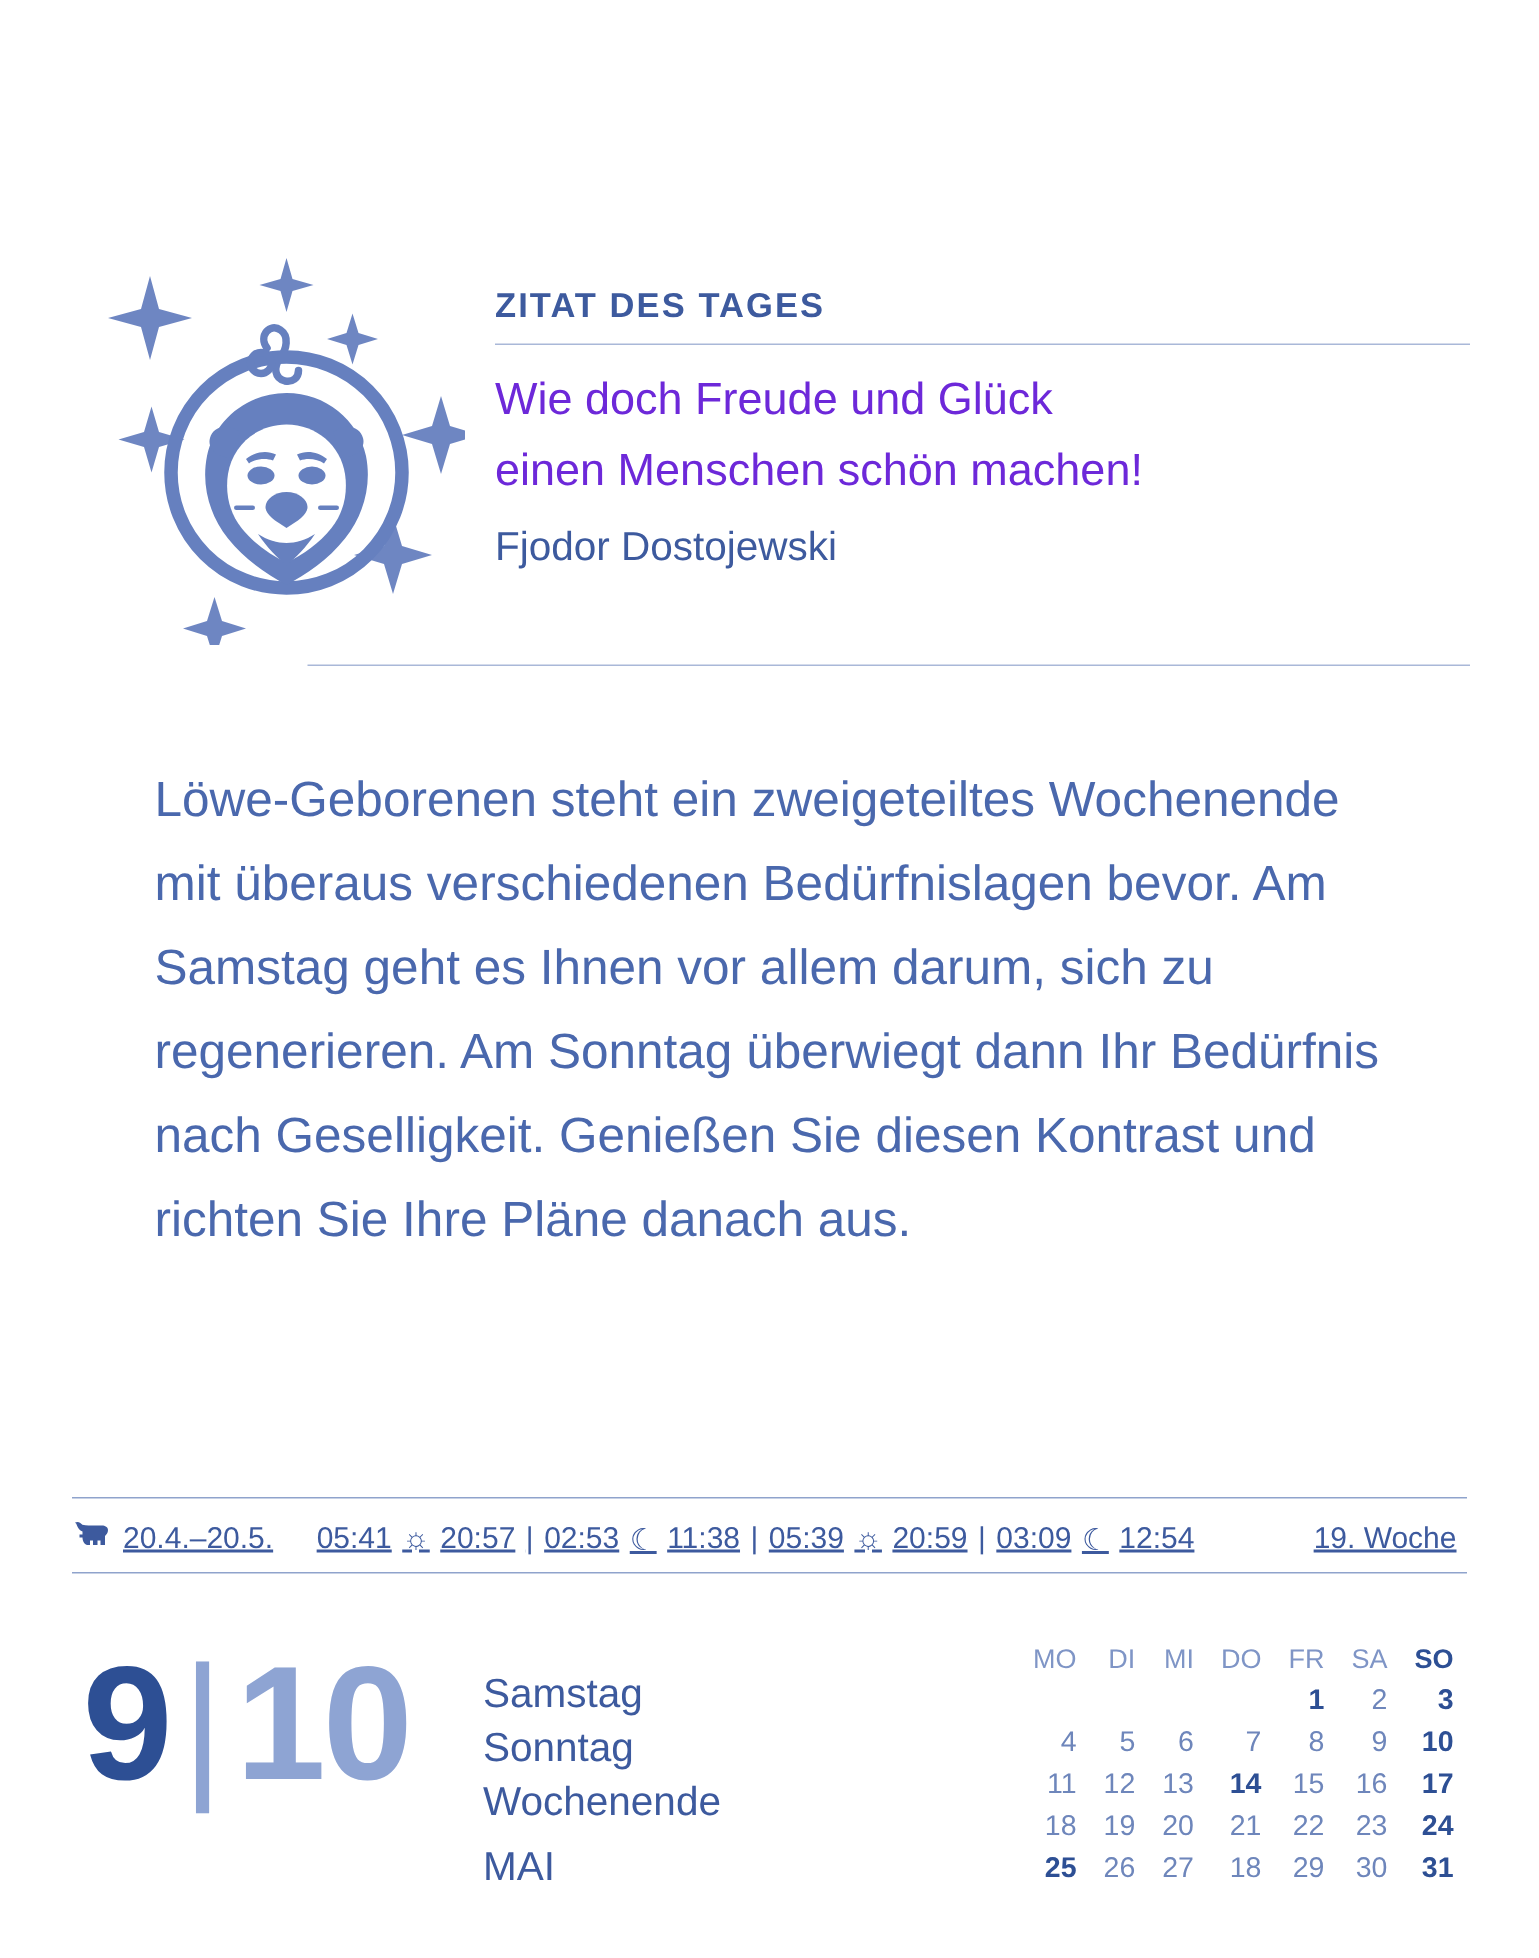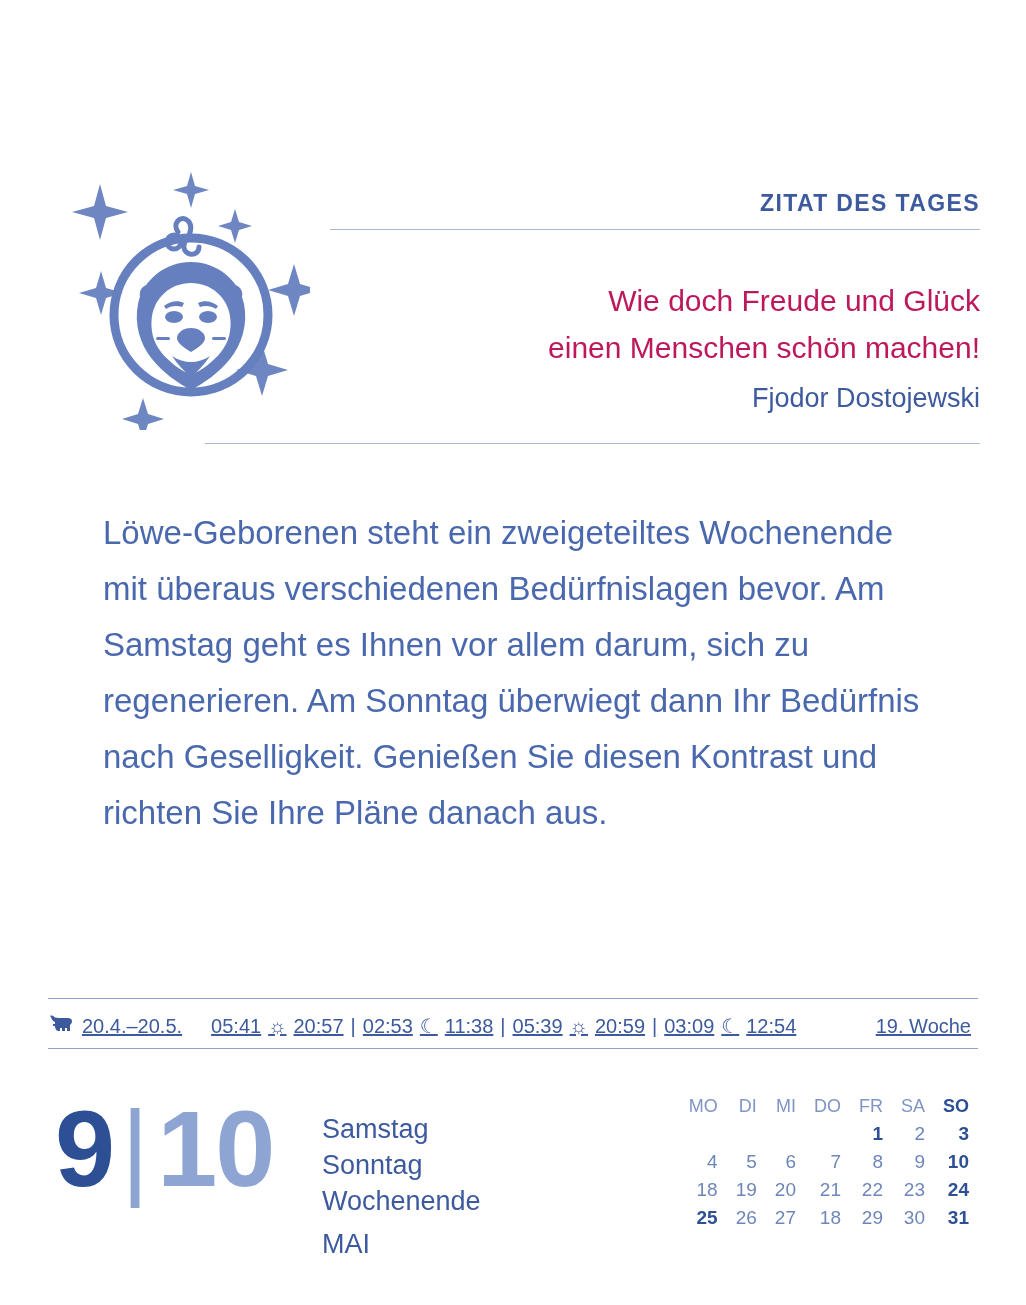--- a/index.html
+++ b/index.html
@@ -26,39 +26,39 @@
     position: absolute;
     left: 60px; top: 20px;
     width: 250px; height: 260px;
   }
   .zodiac svg { display: block; }
 
   .quote-block {
     position: absolute;
     left: 330px; top: 40px;
     width: 650px;
-    text-align: right;
+    text-align: left;
   }
   .quote-title {
     font-size: 23px;
     font-weight: bold;
     letter-spacing: 0.06em;
     color: #3d5a9e;
     margin-bottom: 12px;
   }
   .rule {
     height: 1px;
     background: #a9b8d8;
     width: 100%;
   }
   .quote-lines {
-    margin-top: 48px;
+    margin-top: 14px;
     font-size: 30px;
     line-height: 1.55;
-    color: #be185d;
+    color: #6d28d9;
     font-weight: 300;
   }
   .quote-author {
     margin-top: 12px;
     font-size: 27px;
     color: #3d5a9e;
     font-weight: 500;
   }
   .rule-bottom {
     position: absolute;
@@ -321,20 +321,29 @@
         <tr>
           <td>4</td>
           <td>5</td>
           <td>6</td>
           <td>7</td>
           <td>8</td>
           <td>9</td>
           <td class="bold">10</td>
         </tr>
         <tr>
+          <td>11</td>
+          <td>12</td>
+          <td>13</td>
+          <td class="bold">14</td>
+          <td>15</td>
+          <td>16</td>
+          <td class="bold">17</td>
+        </tr>
+        <tr>
           <td>18</td>
           <td>19</td>
           <td>20</td>
           <td>21</td>
           <td>22</td>
           <td>23</td>
           <td class="bold">24</td>
         </tr>
         <tr>
           <td class="bold">25</td>

